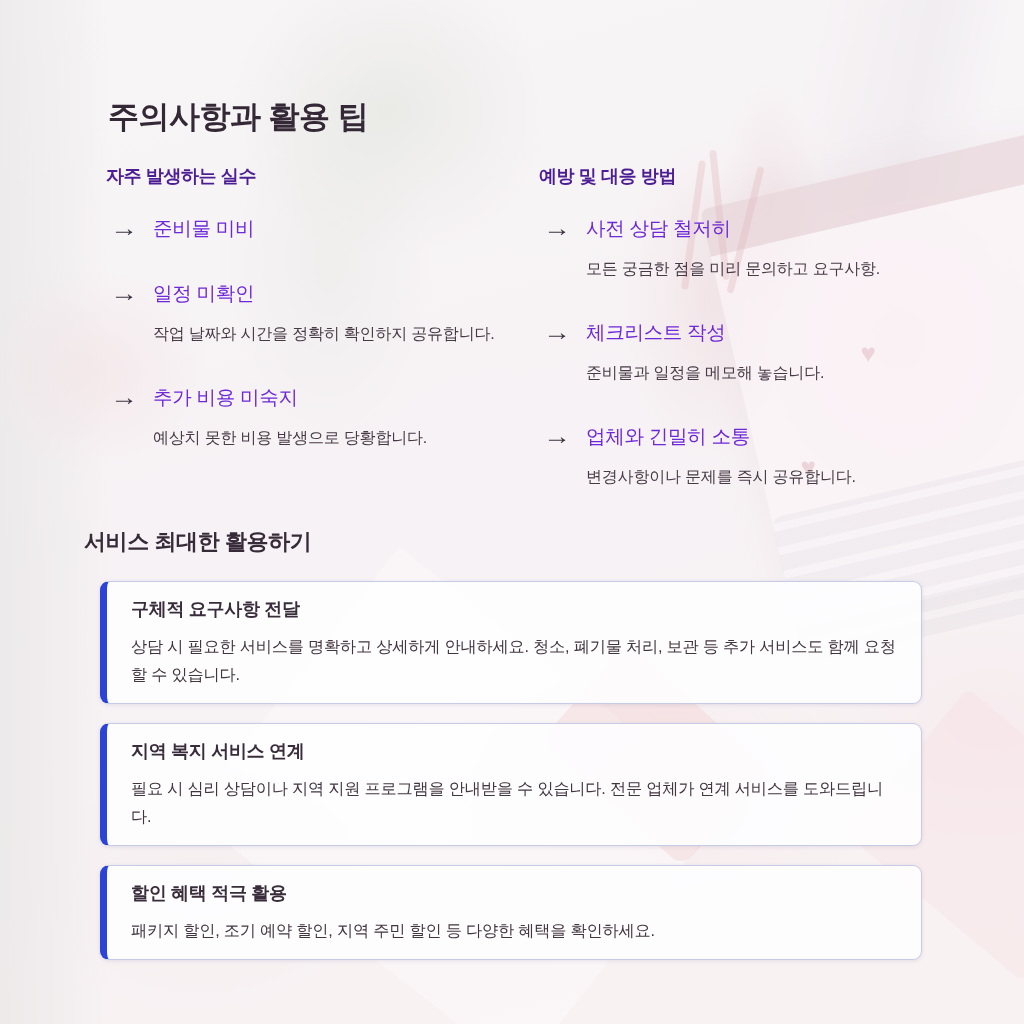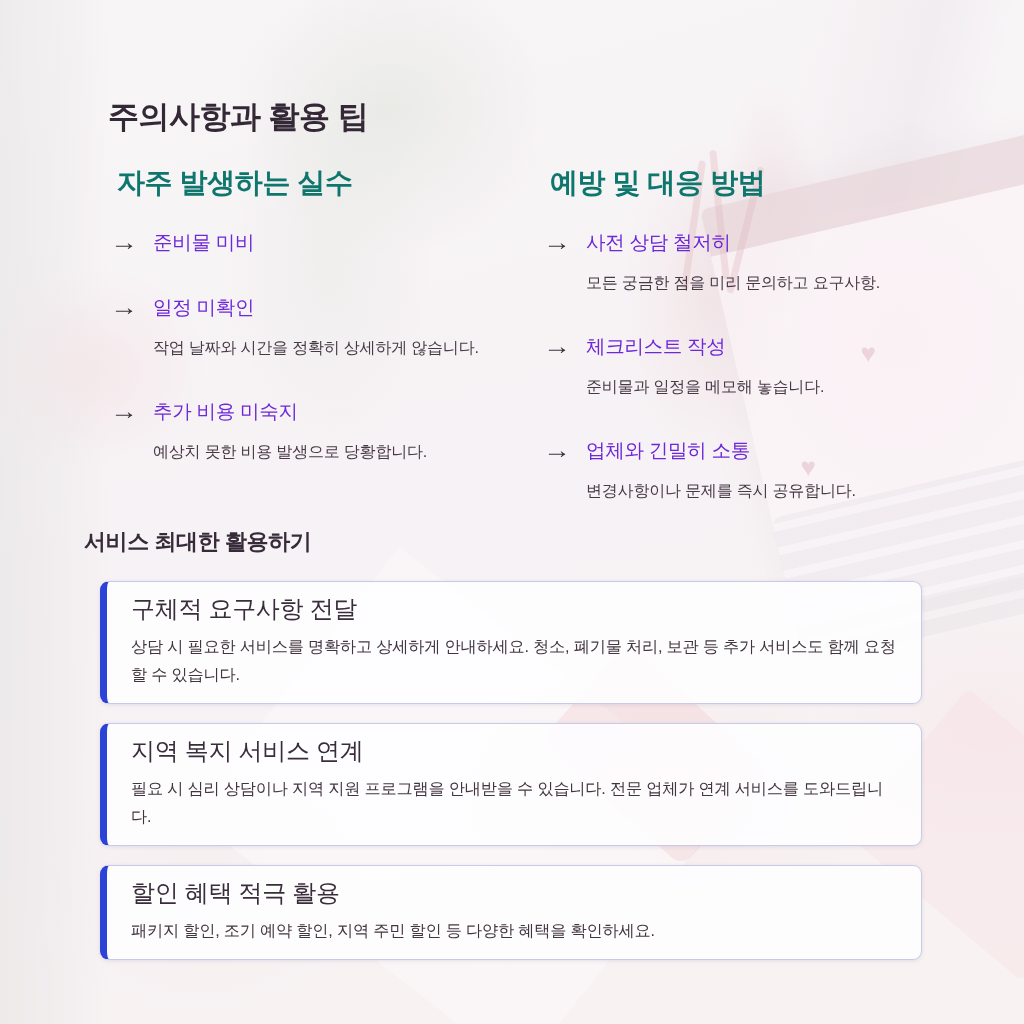--- a/index.html
+++ b/index.html
@@ -50,40 +50,40 @@
   .bg-pen.p3{left:742px;top:165px;transform:rotate(14deg);}
   .bg-veil{position:absolute;inset:0;background:rgba(253,251,252,0.45);}
 
   
   .main-title{position:absolute;left:100px;top:88px;margin:8px;
     font-size:31px;font-weight:600;letter-spacing:-0.5px;color:#342837;}
 
   .columns{position:absolute;left:100px;top:164px;width:845px;display:flex;}
   .col{width:433px;}
   .col-right{flex:1;}
-  .col-heading{margin:0 0 27px 17px;font-size:28px;font-weight:600;letter-spacing:-0.4px;color:#0f766e;}
+  .col-heading{margin:0 0 27px 6px;font-size:18px;font-weight:600;letter-spacing:-0.4px;color:#4c1d95;}
 
   .item{display:flex;align-items:flex-start;margin-bottom:39px;}
   .item:last-child{margin-bottom:0;}
   .arrow{flex:0 0 44px;padding-left:9px;font-size:24px;line-height:26px;
     font-weight:300;color:#3d3040;transform:scaleX(1.15);transform-origin:left;}
   .item-title{font-size:19.5px;line-height:26px;font-weight:500;letter-spacing:-0.3px;color:#6d28d9;}
   .item-desc{font-size:16px;line-height:22px;margin-top:17px;color:#473a46;letter-spacing:-0.2px;}
 
   .tips-heading{position:absolute;left:84px;top:527px;margin:0;
     font-size:22px;font-weight:600;letter-spacing:-0.4px;color:#372b3a;}
 
   .cards{position:absolute;left:100px;top:581px;width:822px;}
   .card{box-sizing:border-box;margin-bottom:19px;
     background:rgba(254,254,255,0.88);
     border:1px solid #c6cbe7;border-left:7px solid #2b43d6;border-radius:9px;
     padding:14px 24px 15px 24px;
     box-shadow:0 1px 4px rgba(90,95,150,0.14);}
   .card:last-child{margin-bottom:0;}
-  .card-title{font-size:24px;line-height:26px;font-weight:400;letter-spacing:-0.3px;color:#3a2d3b;}
+  .card-title{font-size:18px;line-height:26px;font-weight:700;letter-spacing:-0.3px;color:#3a2d3b;}
   .card-body{font-size:16.2px;line-height:28px;margin-top:10px;color:#42353f;letter-spacing:-0.2px;}
 </style>
 </head>
 <body>
 
 <div class="stage">
 
   <div class="bg" aria-hidden="true">
     <div class="bg-laptop"></div>
     <div class="bg-clipboard"></div>
@@ -110,21 +110,21 @@
         <span class="arrow">→</span>
         <div class="item-body">
           <div class="item-title">준비물 미비</div>
         </div>
       </div>
 
       <div class="item">
         <span class="arrow">→</span>
         <div class="item-body">
           <div class="item-title">일정 미확인</div>
-          <div class="item-desc">작업 날짜와 시간을 정확히 상세하게 않습니다.</div>
+          <div class="item-desc">작업 날짜와 시간을 정확히 확인하지 공유합니다.</div>
         </div>
       </div>
 
       <div class="item">
         <span class="arrow">→</span>
         <div class="item-body">
           <div class="item-title">추가 비용 미숙지</div>
           <div class="item-desc">예상치 못한 비용 발생으로 당황합니다.</div>
         </div>
       </div>

